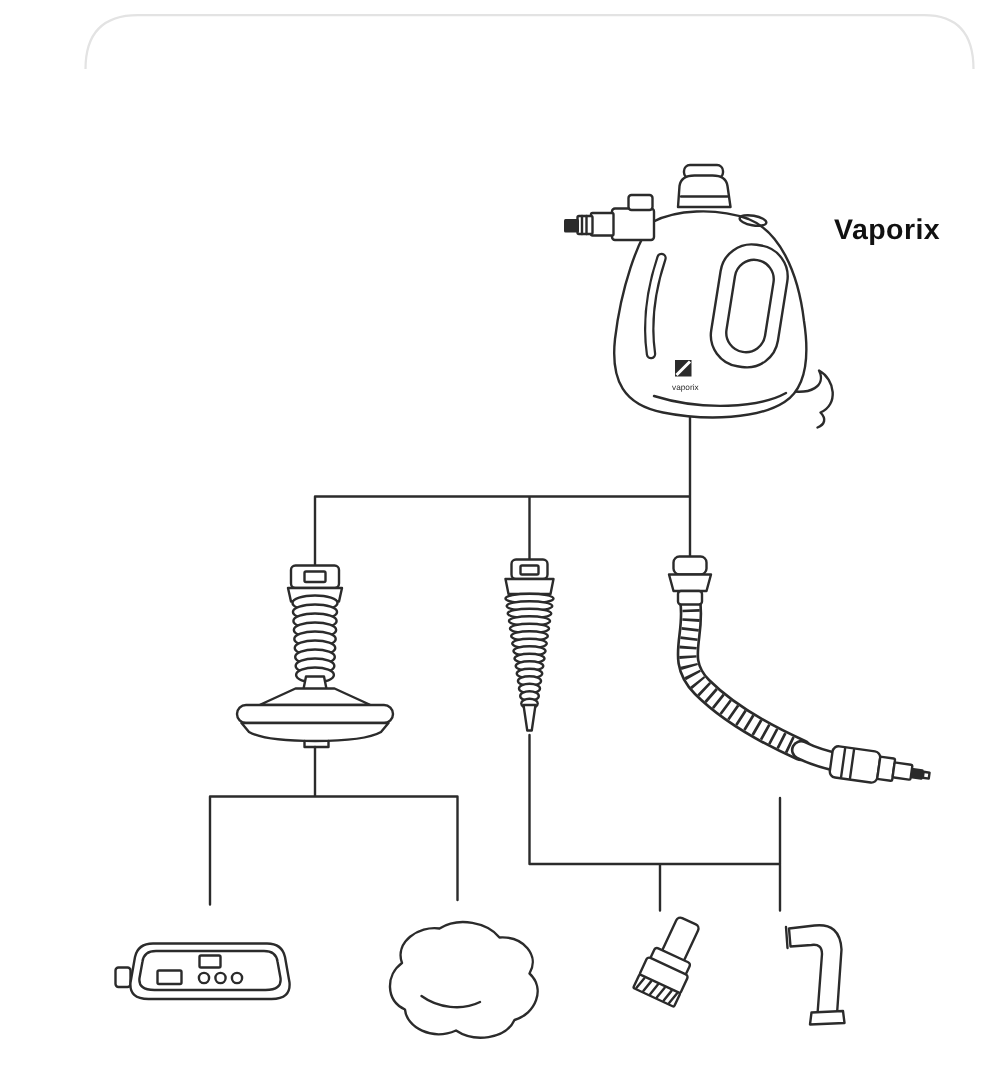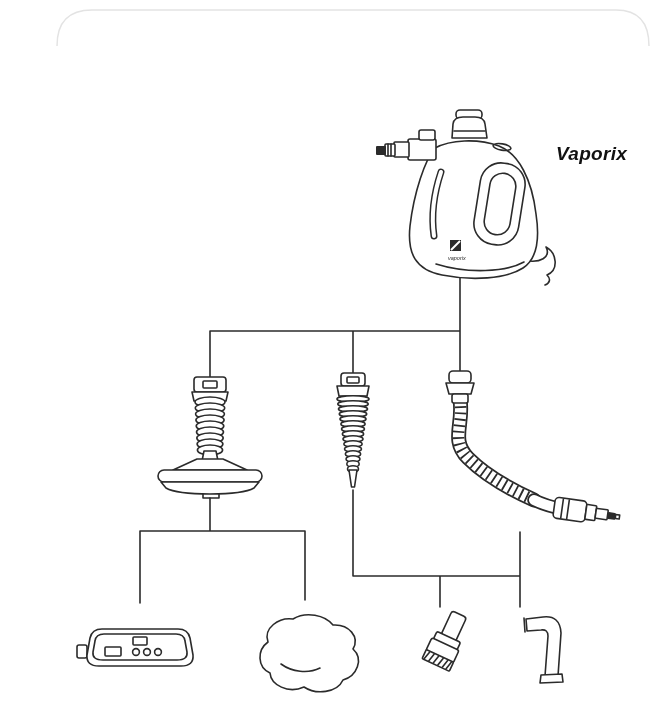--- a/index.html
+++ b/index.html
@@ -1,17 +1,17 @@
 <!DOCTYPE html>
 <html><head>
 <meta charset="utf-8">
 <style>
   html,body{margin:0;padding:0;background:#fff;}
   .canvas{position:relative;width:658px;height:711px;background:#ffffff;overflow:hidden;
-          font-family:"Liberation Sans",sans-serif;font-style:italic;}
+          font-family:"Liberation Sans",sans-serif;}
   .art{position:absolute;left:0;top:0;}
   .brand{position:absolute;left:556px;top:143px;font-size:19px;font-weight:700;
          color:#111111;letter-spacing:.3px;}
   .ln{stroke:#2b2b2b;fill:none;stroke-width:1.6;stroke-linecap:round;stroke-linejoin:round;}
   .wh{fill:#ffffff;stroke:#2b2b2b;stroke-width:1.6;stroke-linejoin:round;}
   .dk{fill:#2b2b2b;stroke:none;}
   svg text{font-family:"Liberation Sans",sans-serif;}
 </style>
 </head>
 <body>

